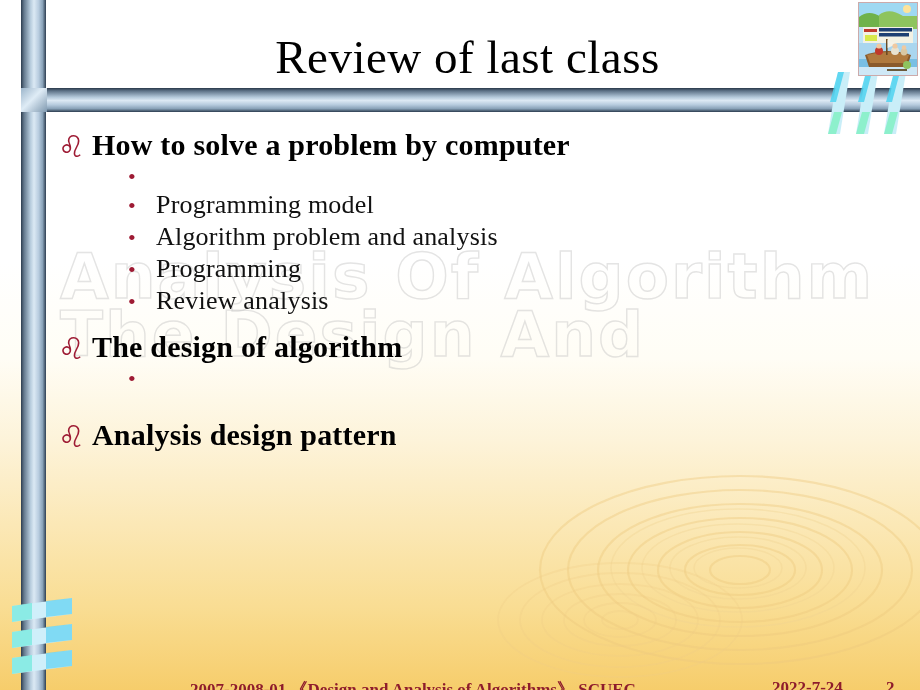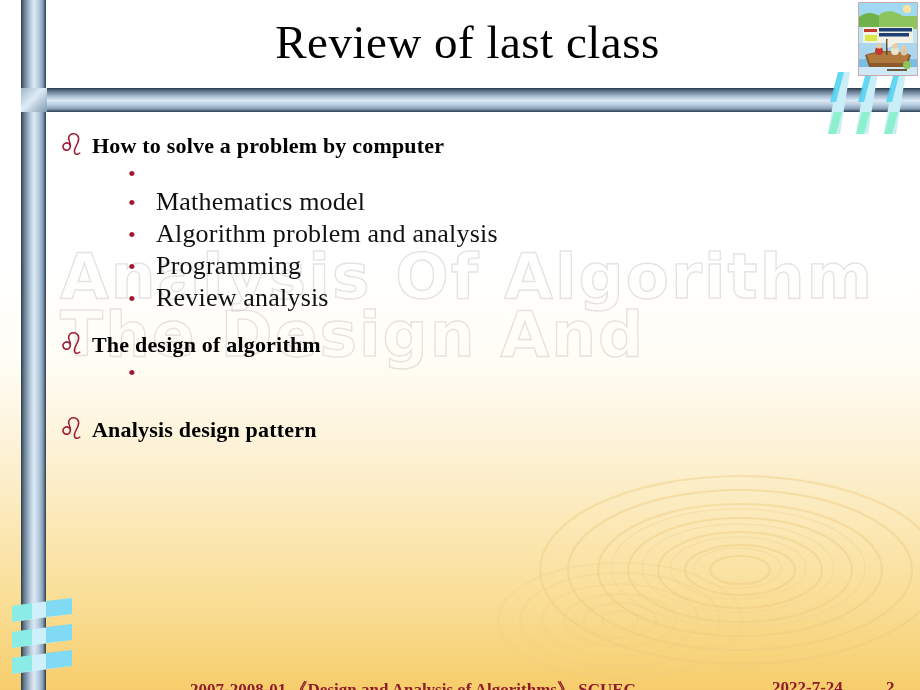--- a/index.html
+++ b/index.html
@@ -67,21 +67,21 @@
 
   
   .title-panel {
     position: absolute;
     left: 45px;
     top: 0px;
     right: 0px;
     height: 84px;
     background: #ffffff;
     display: flex;
-    align-items: center;
+    align-items: flex-end;
     justify-content: center;
   }
   .title-text {
     font-family: "Liberation Serif", "DejaVu Serif", serif;
     font-size: 47px;
     color: #000000;
     letter-spacing: 0.5px;
     white-space: nowrap;
     margin-left: -30px;
   }
@@ -190,21 +190,21 @@
     font-size: 30px;
     line-height: 1;
     width: 34px;
     flex: none;
     text-align: left;
     transform: translateY(2px);
   }
   .l1-text {
     font-family: "Liberation Serif", "DejaVu Serif", serif;
     font-weight: bold;
-    font-size: 22px;
+    font-size: 30px;
     color: #000000;
     letter-spacing: 0.2px;
   }
   .l2 {
     display: flex;
     align-items: baseline;
     margin: 0 0 2px 0;
     padding-left: 70px;
   }
   .l2-marker {
@@ -363,21 +363,21 @@
 
       <div class="l1">
         <span class="l1-marker">♌</span>
         <span class="l1-text">How to solve a problem by computer</span>
       </div>
       <div class="l2">
         <span class="l2-marker">•</span>
       </div>
       <div class="l2">
         <span class="l2-marker">•</span>
-        <span class="l2-text">Mathematics  model</span>
+        <span class="l2-text">Programming  model</span>
       </div>
       <div class="l2">
         <span class="l2-marker">•</span>
         <span class="l2-text">Algorithm problem and analysis</span>
       </div>
       <div class="l2">
         <span class="l2-marker">•</span>
         <span class="l2-text">Programming</span>
       </div>
       <div class="l2">

